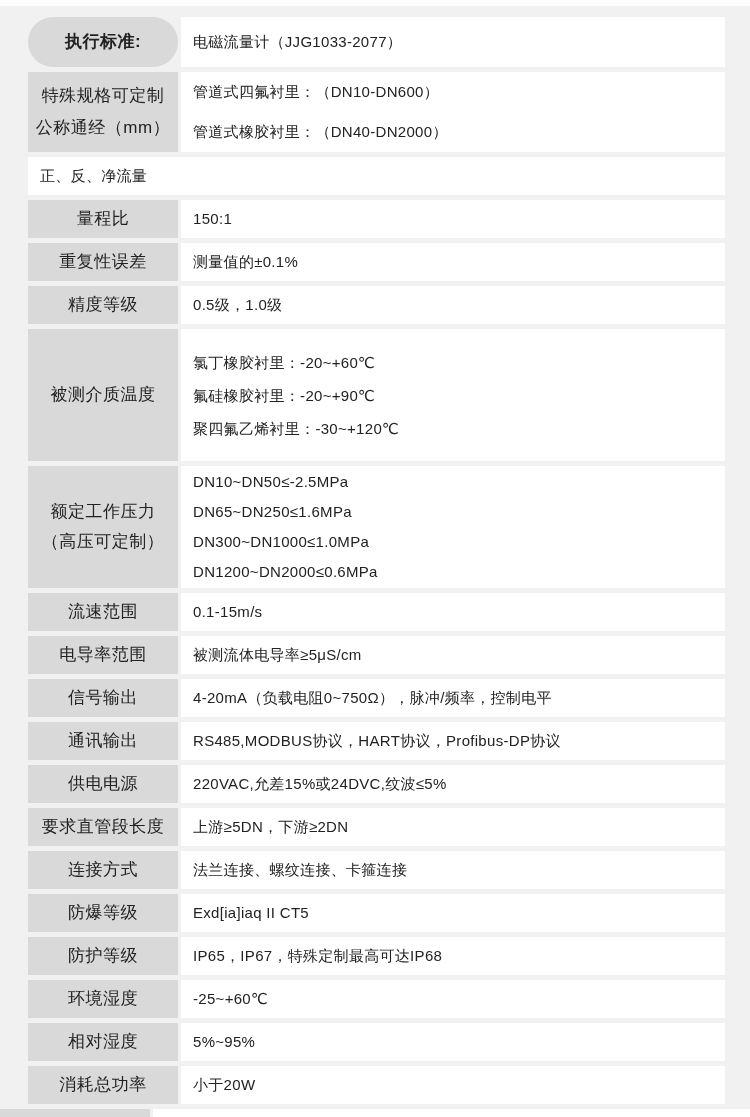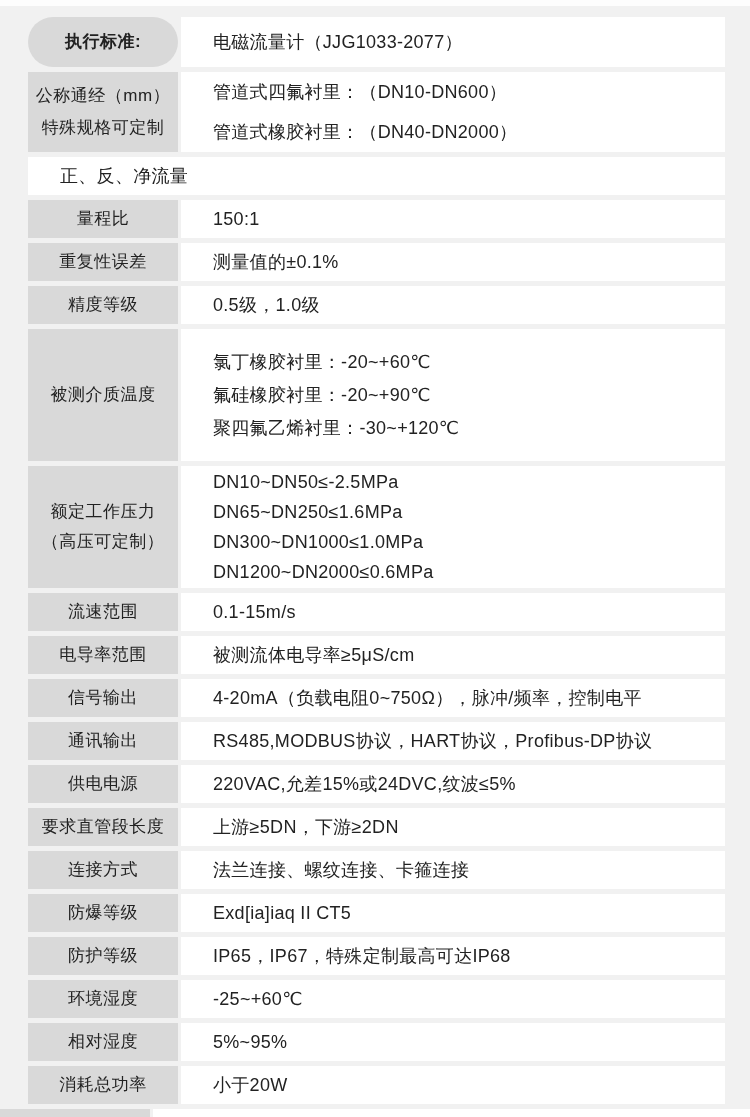--- a/index.html
+++ b/index.html
@@ -16,21 +16,21 @@
   .label-cell{
     width:150px;flex:0 0 150px;margin-right:3px;
     background:var(--label-bg,#d9d9d9);
     display:flex;flex-direction:column;justify-content:center;align-items:center;
     text-align:center;font-size:17px;line-height:28px;letter-spacing:.5px;
   }
   .label-cell div{line-height:30px;}
   .value-cell{
     flex:1;background:var(--cell-bg,#fff);
     display:flex;flex-direction:column;justify-content:center;
-    padding-left:32px;font-size:18px;letter-spacing:.3px;
+    padding-left:12px;font-size:15px;letter-spacing:.3px;
   }
   .value-cell div{line-height:26px;}
   
   .row.h-first .label-cell,.row.h-first .value-cell{min-height:50px;}
   .row.h-first .label-cell{font-weight:bold;border-radius:25px;}
   .row.h-s .label-cell,.row.h-s .value-cell{min-height:38px;}
   .row.h-2 .label-cell,.row.h-2 .value-cell{min-height:80px;}
   .row.h-2 .value-cell div{line-height:40px;}
   .row.h-2 .label-cell div{line-height:32px;}
   .row.h-4a .label-cell,.row.h-4a .value-cell{min-height:132px;}
@@ -53,22 +53,22 @@
     <div class="label-cell">
         <div>执行标准:</div>
       </div>
     <div class="value-cell">
         <div>电磁流量计（JJG1033-2077）</div>
       </div>
   </div>
 
   <div class="row h-2">
     <div class="label-cell">
+        <div>特殊规格可定制</div>
         <div>公称通经（mm）</div>
-        <div>特殊规格可定制</div>
       </div>
     <div class="value-cell">
         <div>管道式四氟衬里：（DN10-DN600）</div>
         <div>管道式橡胶衬里：（DN40-DN2000）</div>
       </div>
   </div>
 
   <div class="row h-s">
     <div class="value-cell">
         <div>正、反、净流量</div>

